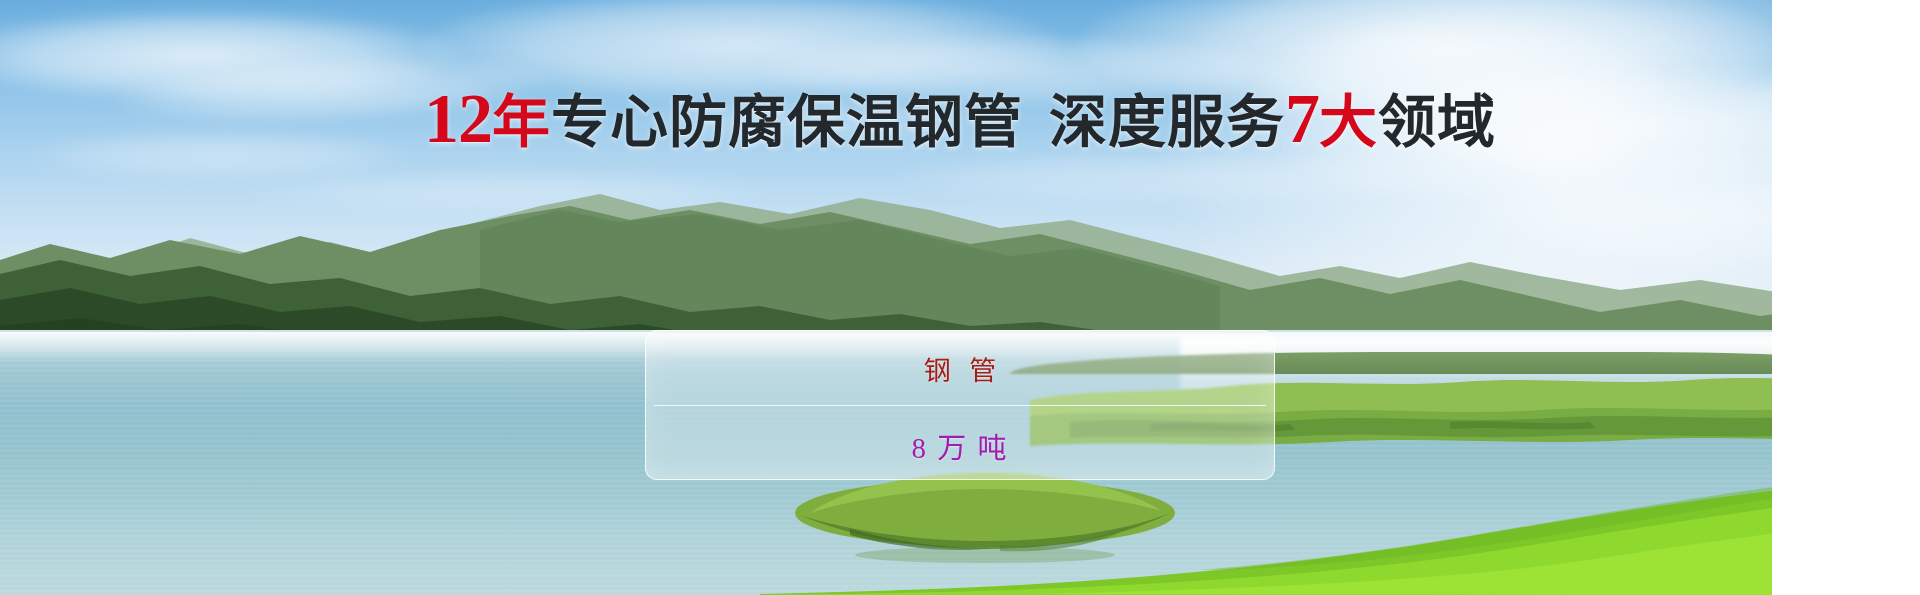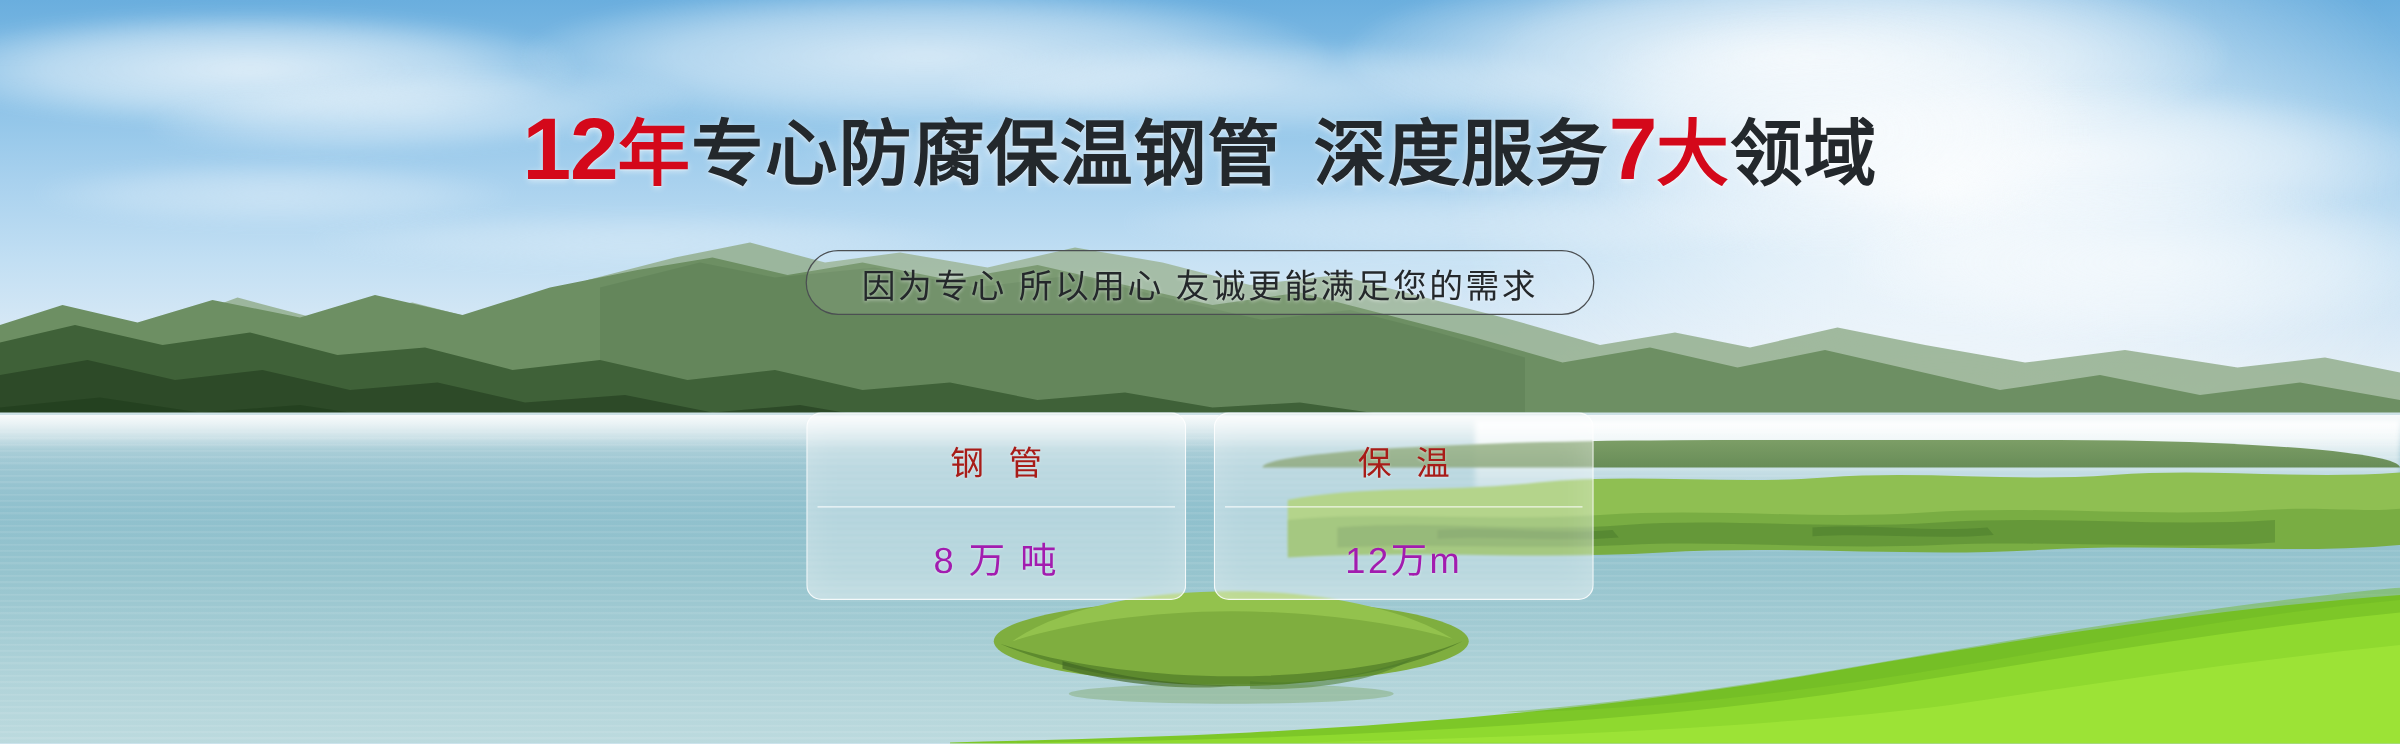--- a/index.html
+++ b/index.html
@@ -7,25 +7,26 @@
     margin: 0;
     padding: 0;
     background: #ffffff;
   }
   body {
     font-family: "Liberation Sans", "DejaVu Sans", sans-serif;
   }
 
   .banner {
     position: relative;
-    width: 1920px;
+    width: 1772px;
     height: 595px;
     overflow: hidden;
     background: #bcdcf0;
     user-select: none;
+    font-family: Liberation Serif, serif;
   }
 
   
   .sky {
     position: absolute;
     left: 0; top: 0;
     width: 1920px;
     height: 360px;
     background:
       linear-gradient(to bottom,
@@ -358,34 +359,26 @@
       <path fill="#a0e63a" opacity="0.75" d="M1160,46 C1040,58 920,76 800,94 C660,112 460,120 280,124 L1160,125 Z"></path>
       <path fill="#6db523" opacity="0.45" d="M1160,0 C1010,14 860,40 720,64 C640,78 540,92 440,100 C560,98 680,84 800,64
            C930,42 1050,20 1160,10 Z"></path>
     </svg>
   </div>
 
   <div class="headline">
     <span class="red num">12</span><span class="red">年</span><span>专心防腐保温钢管</span><span class="gap"></span><span>深度服务</span><span class="red num">7</span><span class="red">大</span><span>领域</span>
   </div>
 
-  <div class="subtitle-pill">
-    <span>因为专心 所以用心  友诚更能满足您的需求</span>
-  </div>
 
   <div class="stats">
 
     <div class="stat-card">
       <div class="stat-label">钢 管</div>
       <div class="stat-divider"></div>
       <div class="stat-value"><span>8 万 吨</span></div>
     </div>
 
 
-    <div class="stat-card">
-      <div class="stat-label">保 温</div>
-      <div class="stat-divider"></div>
-      <div class="stat-value"><span>12万m</span></div>
-    </div>
 
   </div>
 
 </div>
 
 </body></html>

